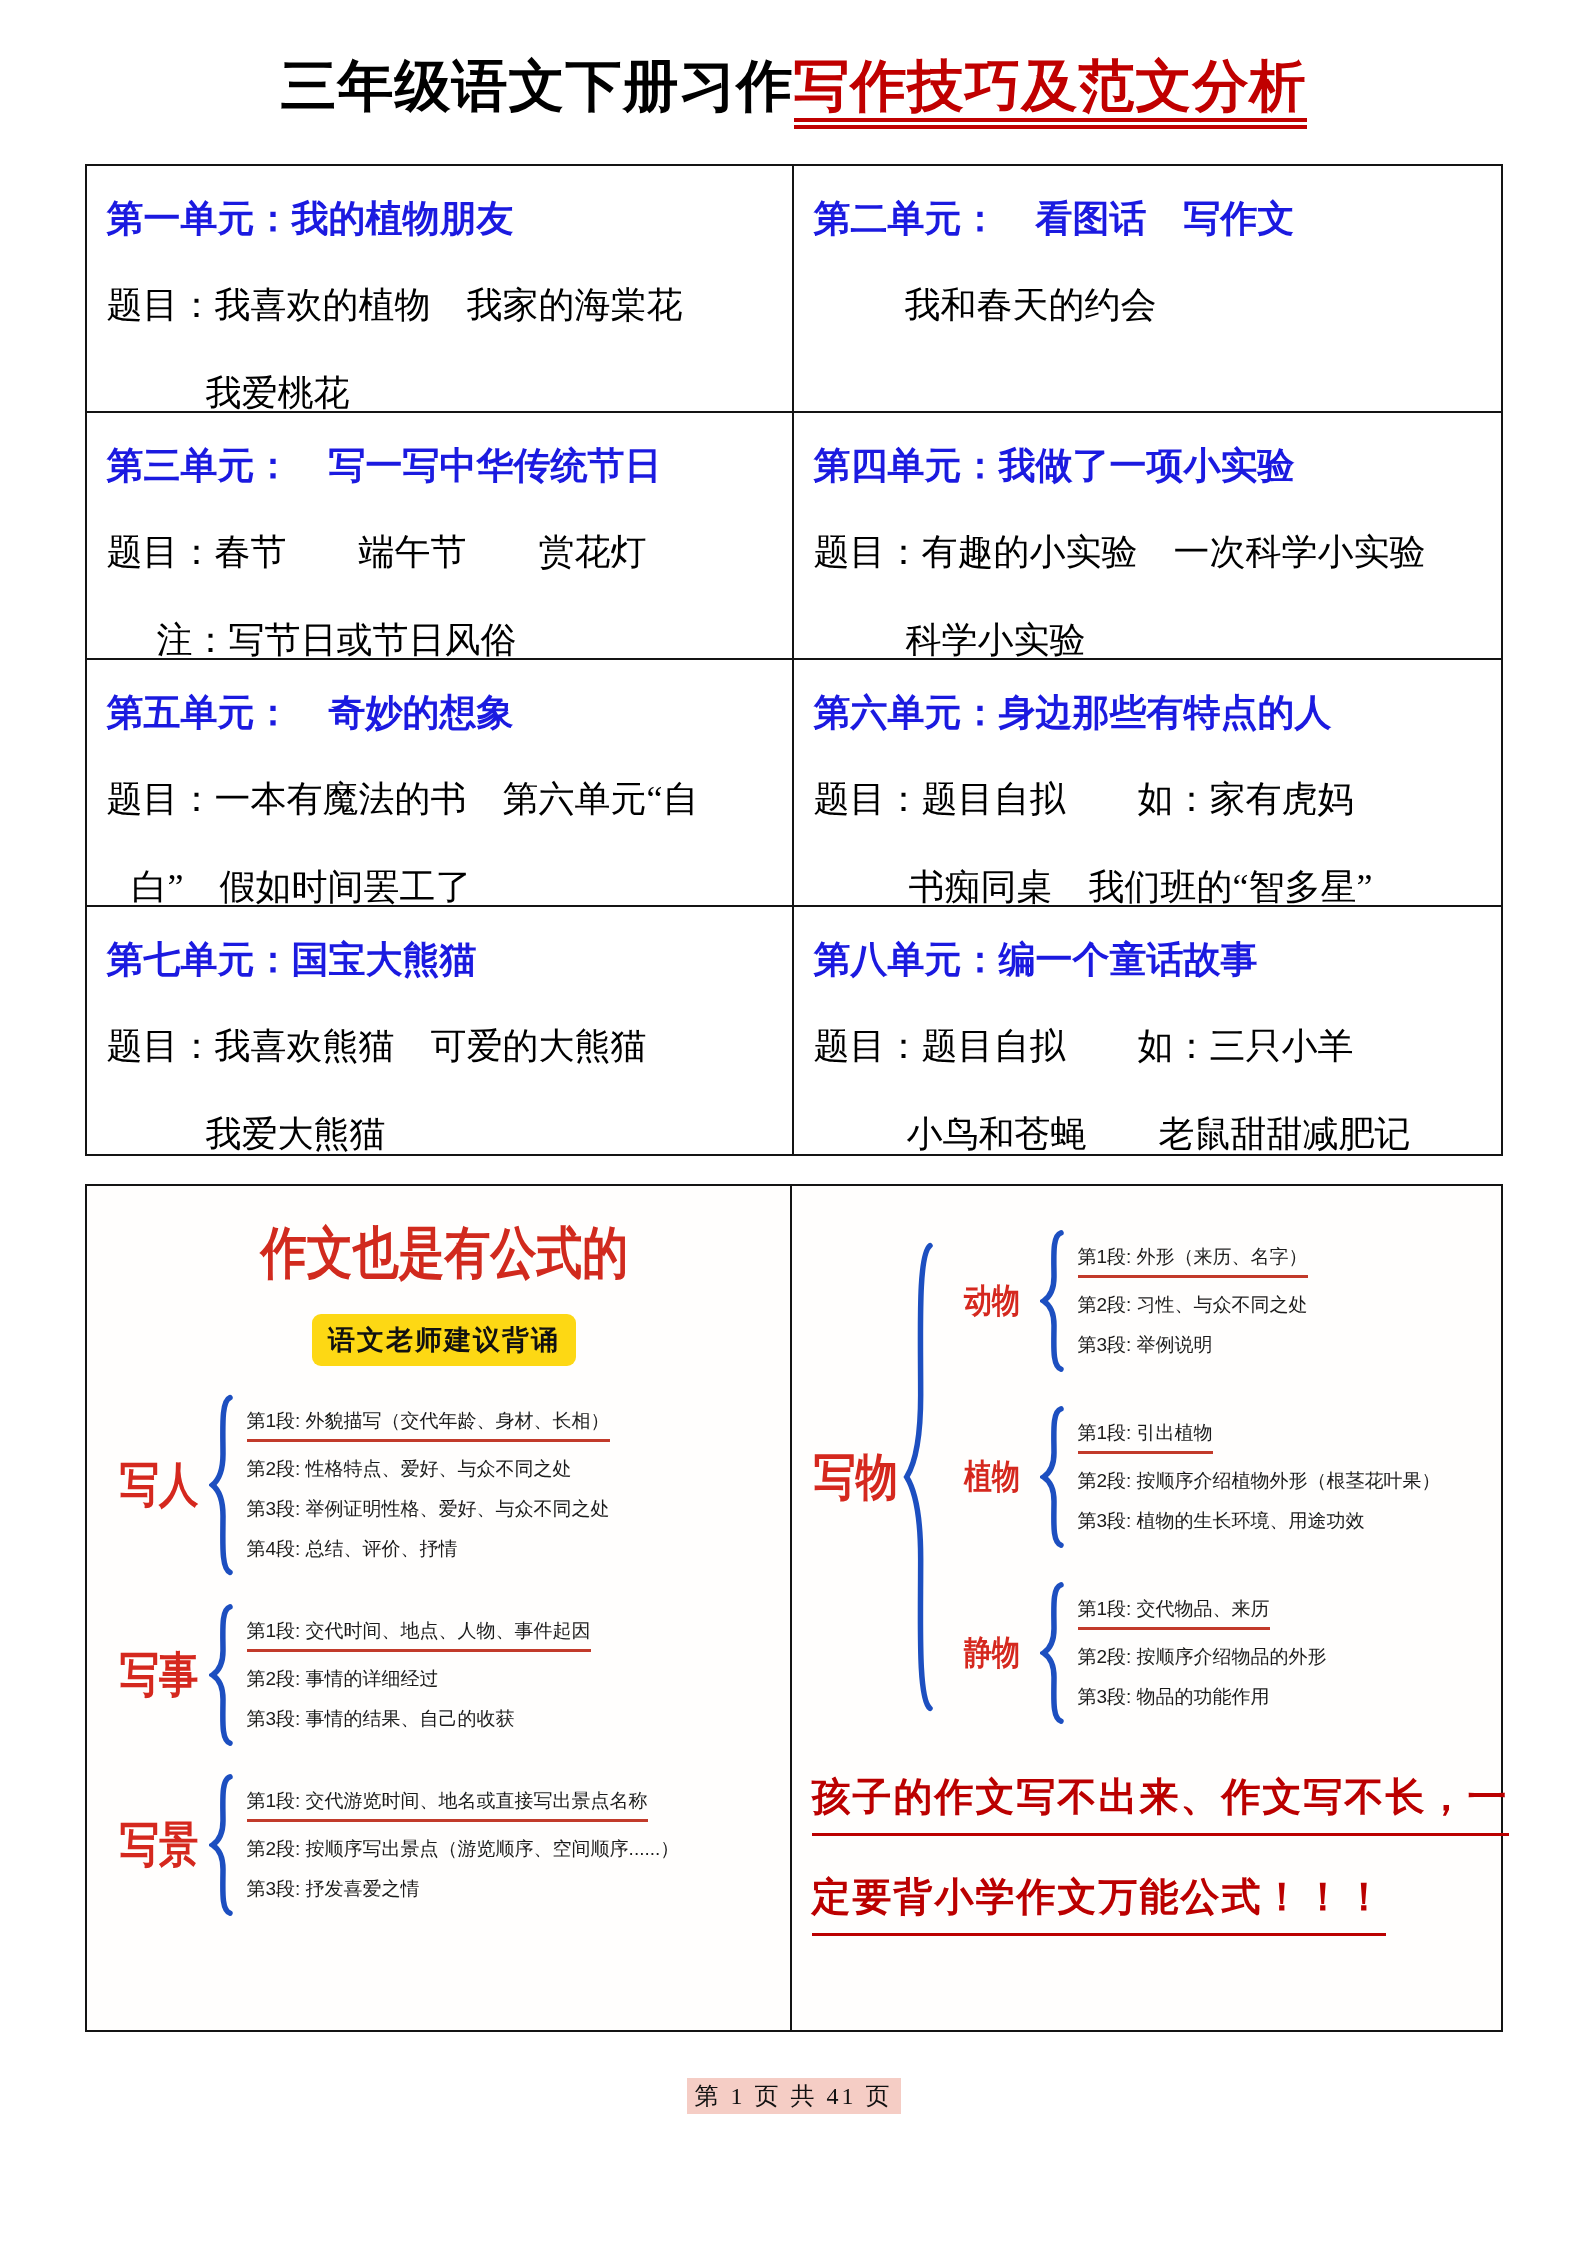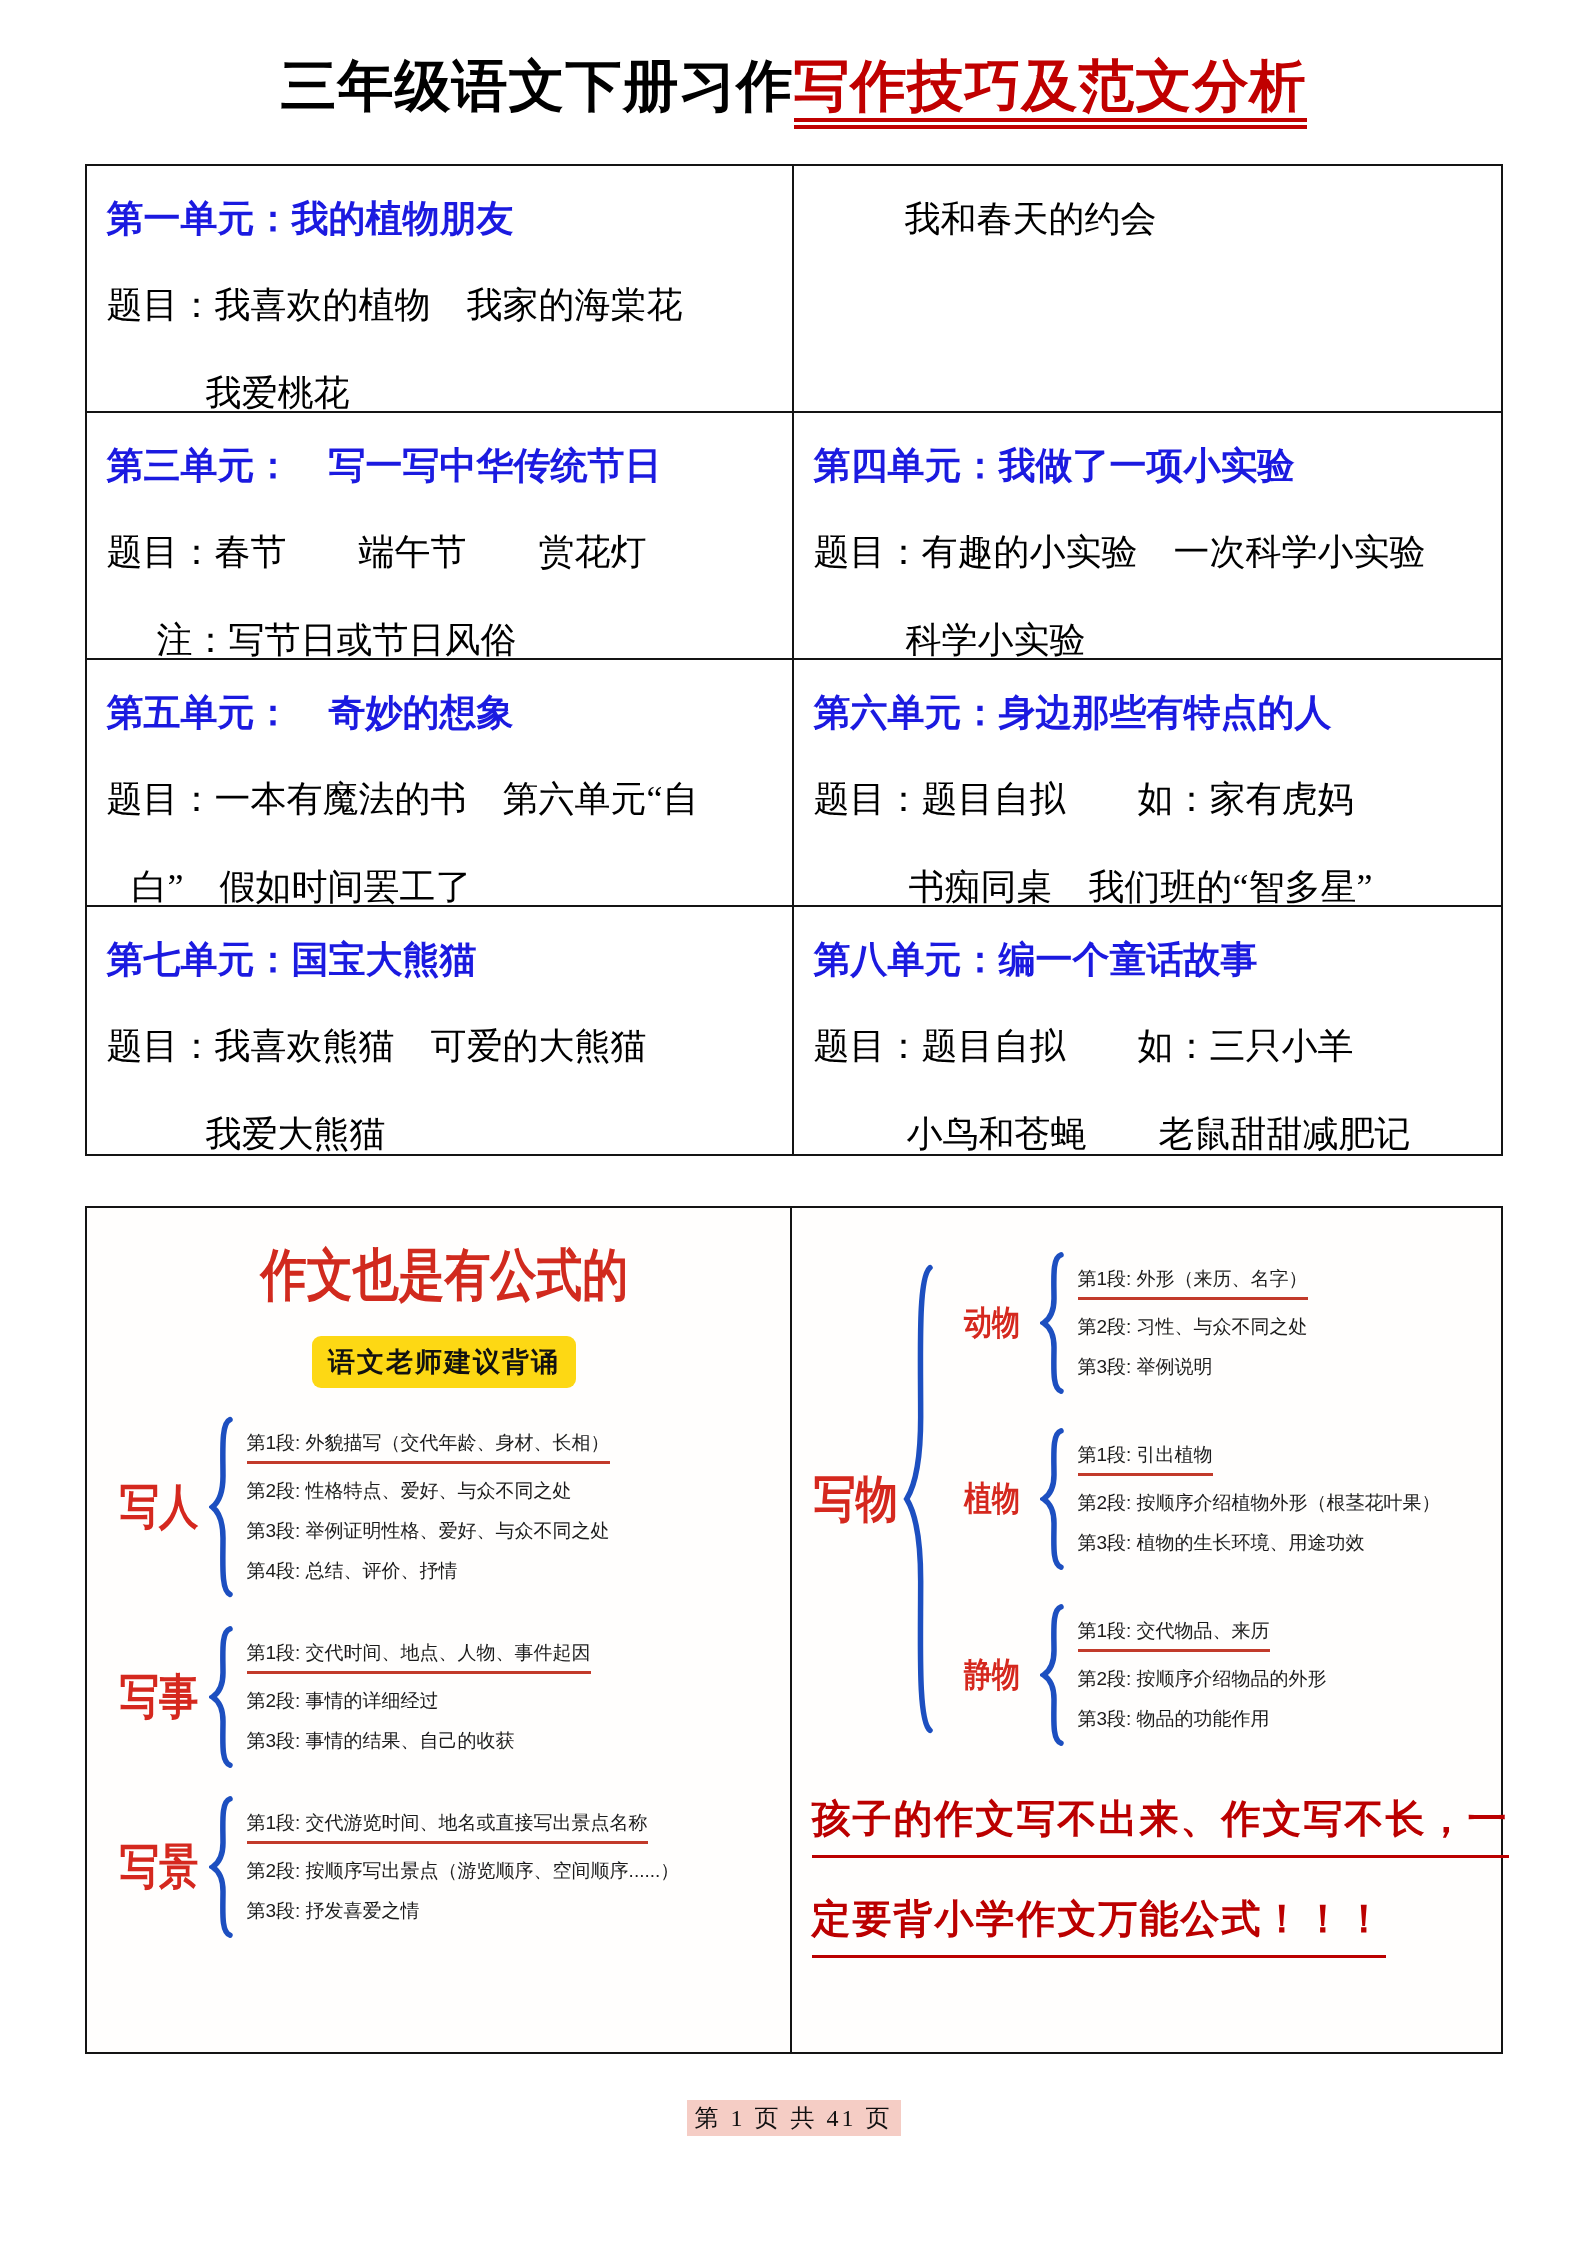--- a/index.html
+++ b/index.html
@@ -47,21 +47,21 @@
     font-family:"Liberation Sans",sans-serif;
     color:var(--heading-blue);font-weight:800;
     font-size:37px;line-height:46px;margin-bottom:40px;white-space:nowrap;
   }
   .c-line{
     font-family:"Liberation Serif",serif;color:#000;
     font-size:36px;line-height:46px;margin-bottom:42px;white-space:nowrap;
   }
   
   .formula{
-    width:1418px;min-height:848px;margin:50px auto 0;
+    width:1418px;min-height:848px;margin:28px auto 0;
     border:2px solid #141414;box-sizing:border-box;
     display:flex;align-items:stretch;background:#fffefd;
   }
   .f-left{
     width:705px;flex:none;border-right:2px solid #141414;
     box-sizing:border-box;padding:30px 10px 24px 22px;
   }
   .f-right{
     flex:1;box-sizing:border-box;padding:44px 12px 24px 14px;
   }
@@ -135,20 +135,21 @@
   <h1 class="title"><span class="t-black">三年级语文下册习作</span><span class="t-red">写作技巧及范文分析</span></h1>
 
   <div class="units" id="units">
 
   <div class="cell">
         <div class="c-head">第一单元：我的植物朋友</div>
         <div class="c-line">题目：我喜欢的植物　我家的海棠花</div>
         <div class="c-line" style="padding-left: 99px;">我爱桃花</div>
       </div>
       <div class="cell">
+        <div class="c-head">第二单元：　看图话　写作文</div>
         <div class="c-line" style="padding-left: 91px;">我和春天的约会</div>
       </div>
       <div class="cell">
         <div class="c-head">第三单元：　写一写中华传统节日</div>
         <div class="c-line">题目：春节　　端午节　　赏花灯</div>
         <div class="c-line" style="padding-left: 50px;">注：写节日或节日风俗</div>
       </div>
       <div class="cell">
         <div class="c-head">第四单元：我做了一项小实验</div>
         <div class="c-line">题目：有趣的小实验　一次科学小实验</div>

